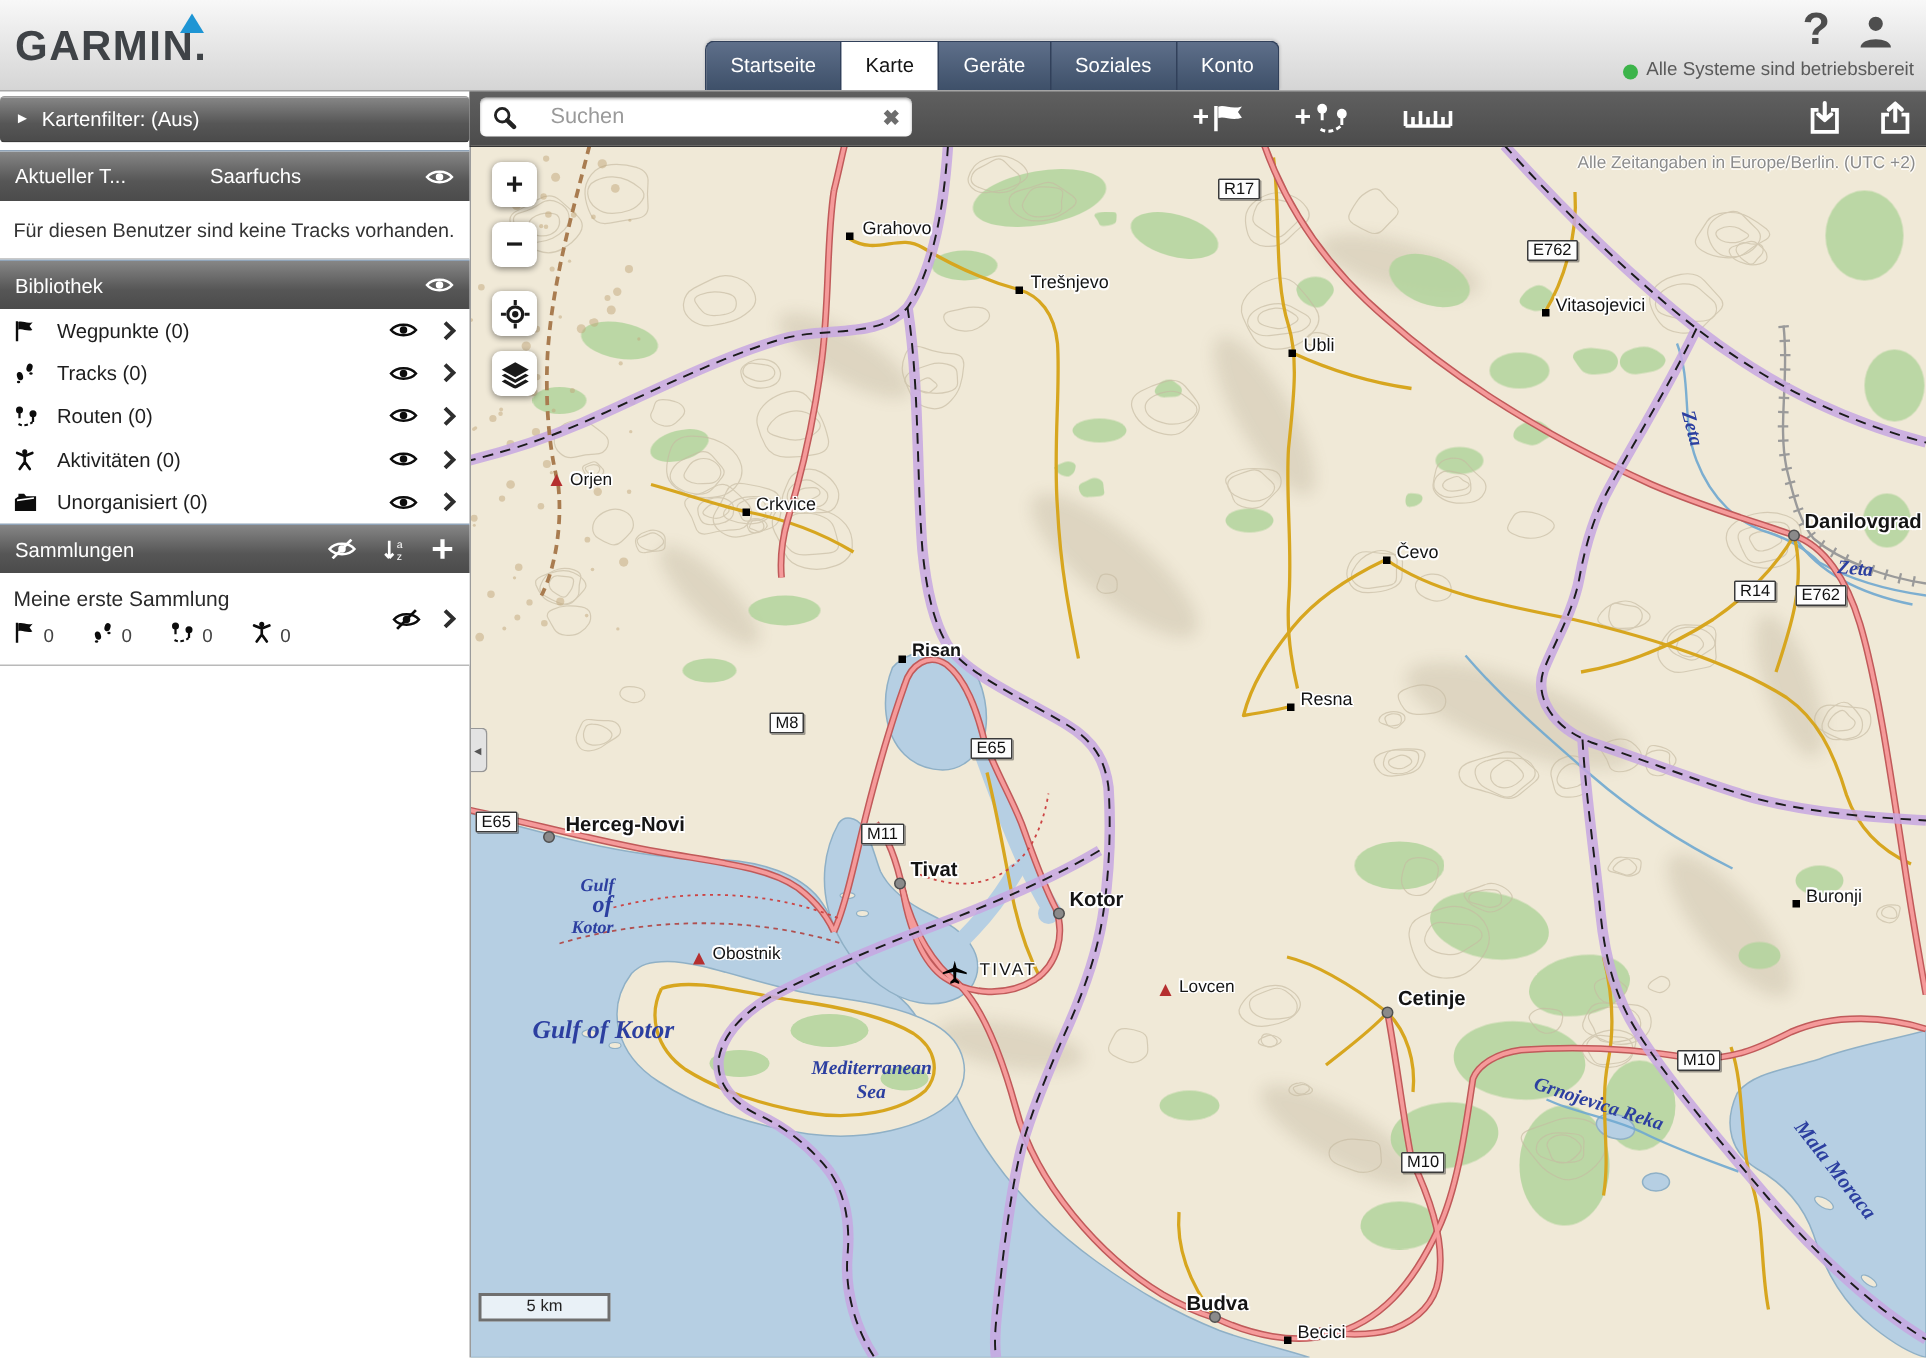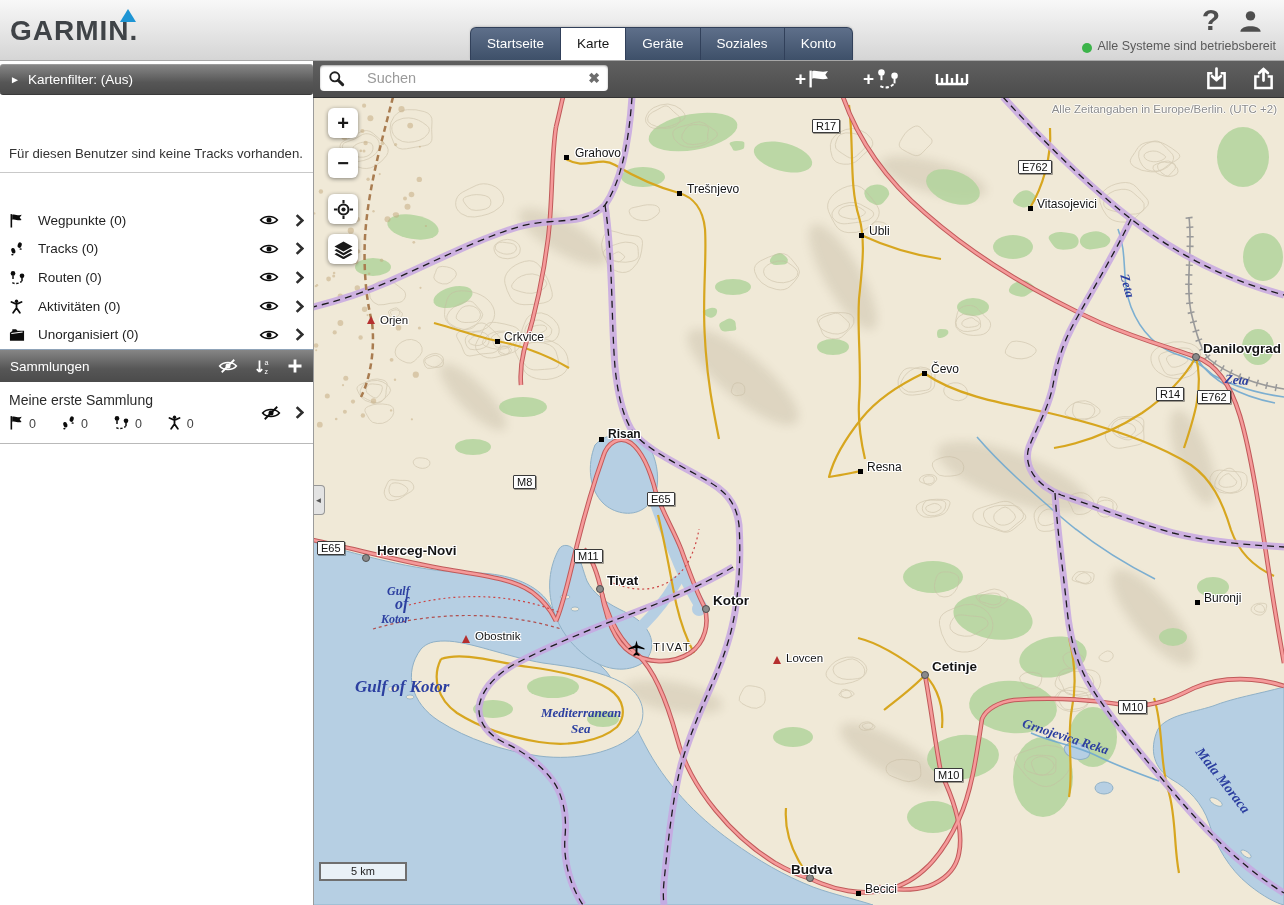--- a/index.html
+++ b/index.html
@@ -114,22 +114,41 @@
     <span class="dot-green"></span>
     <span>Alle Systeme sind betriebsbereit</span>
   </div>
 </div>
 
 <div class="sidebar">
   <div class="sbar kfilter">
     <span class="arrow">►</span>
     <span>Kartenfilter: (Aus)</span>
   </div>
+  <div class="sbar strack">
+    <span class="tlabel">Aktueller T...</span>
+    <span class="tuser">Saarfuchs</span>
+    <span class="hic" style="display:flex;color:#fff;">
+        <svg width="20" height="14" viewBox="0 0 24 16">
+          <path d="M2 8 C6.5 2.4 17.5 2.4 22 8 C17.5 13.6 6.5 13.6 2 8 Z" fill="none" stroke="currentColor" stroke-width="2"></path>
+          <circle cx="12" cy="8" r="3" fill="currentColor"></circle>
+        </svg>
+      </span>
+  </div>
   <div class="msgrow">
     <span>Für diesen Benutzer sind keine Tracks vorhanden.</span>
+  </div>
+  <div class="sbar bibbar">
+    <span style="flex:1">Bibliothek</span>
+    <span class="hic" style="display:flex;color:#fff;">
+        <svg width="20" height="14" viewBox="0 0 24 16">
+          <path d="M2 8 C6.5 2.4 17.5 2.4 22 8 C17.5 13.6 6.5 13.6 2 8 Z" fill="none" stroke="currentColor" stroke-width="2"></path>
+          <circle cx="12" cy="8" r="3" fill="currentColor"></circle>
+        </svg>
+      </span>
   </div>
   <div class="liblist">
       <div class="lrow">
         <span class="ic">
           <svg width="15" height="15" viewBox="0 0 16 16">
             <path d="M2.5 1.2 V15.5" stroke="currentColor" stroke-width="1.7"></path>
             <path d="M3.4 1.8 C6.5 0.6 9.5 3.4 13.6 1.9 L11.4 4.7 L13.4 7.4 C9.5 8.8 6.5 6 3.4 7.2 Z" fill="currentColor"></path>
           </svg>
         </span>
         <span class="lab">Wegpunkte (0)</span>

